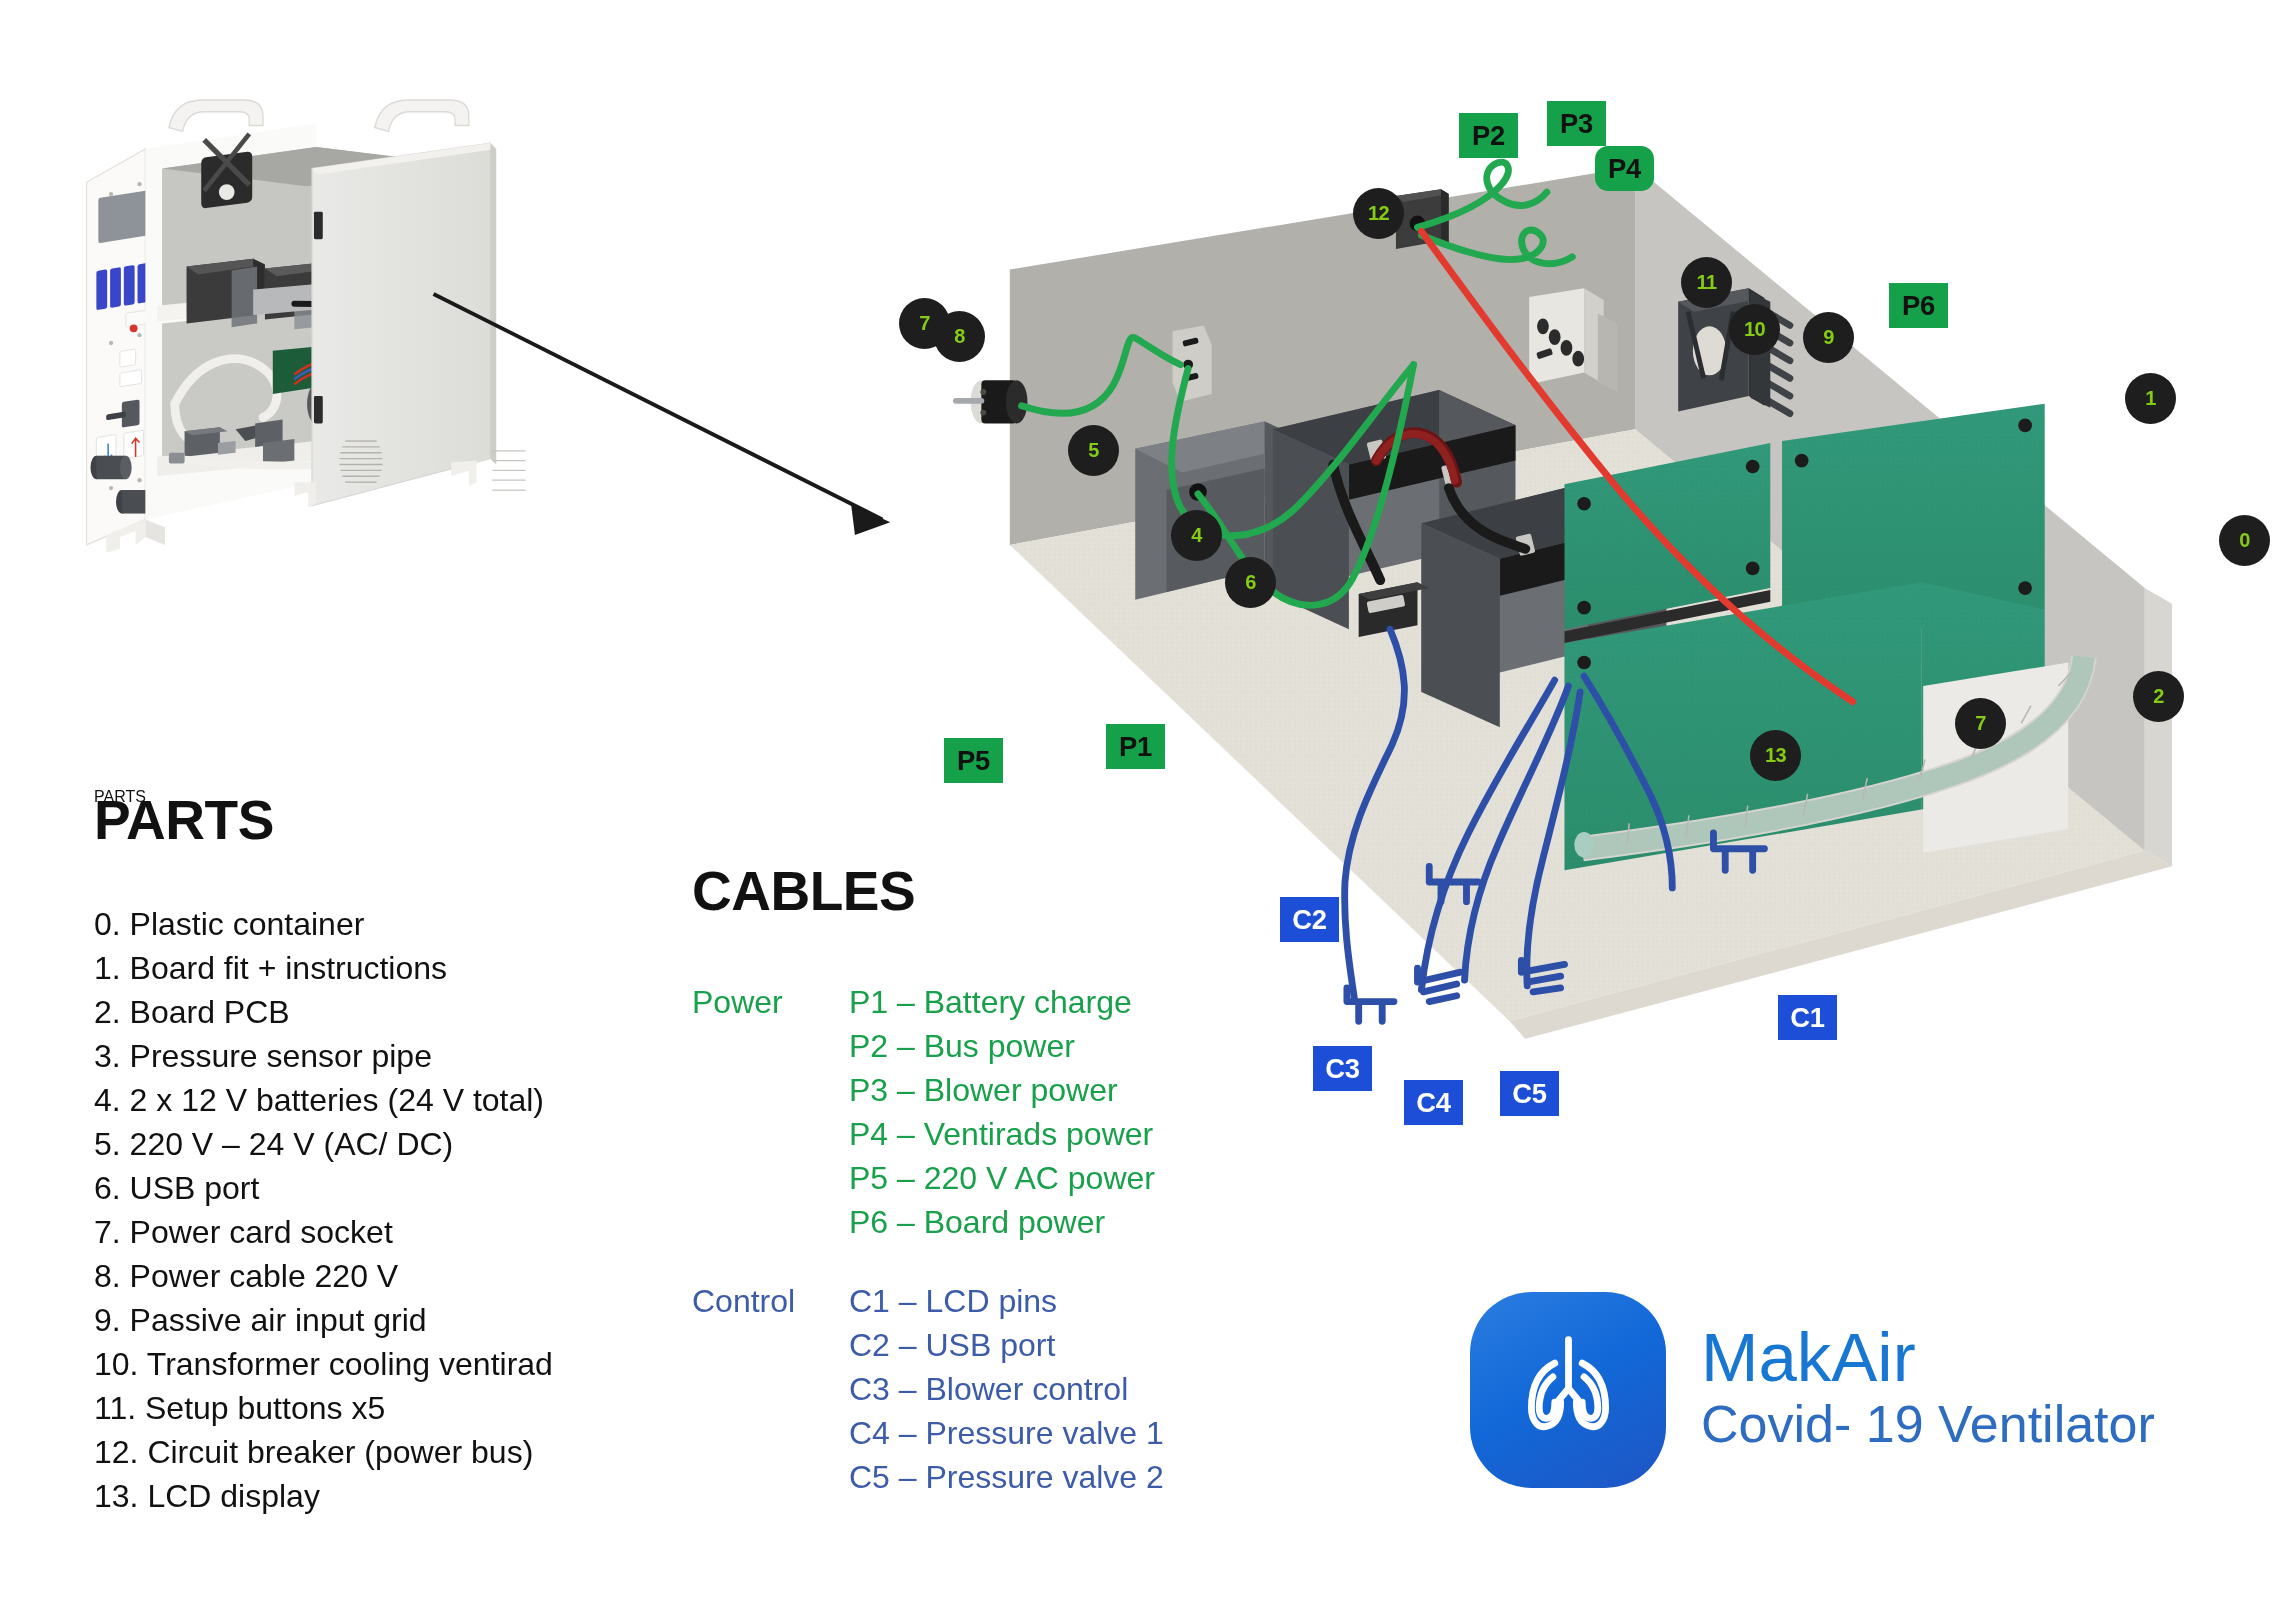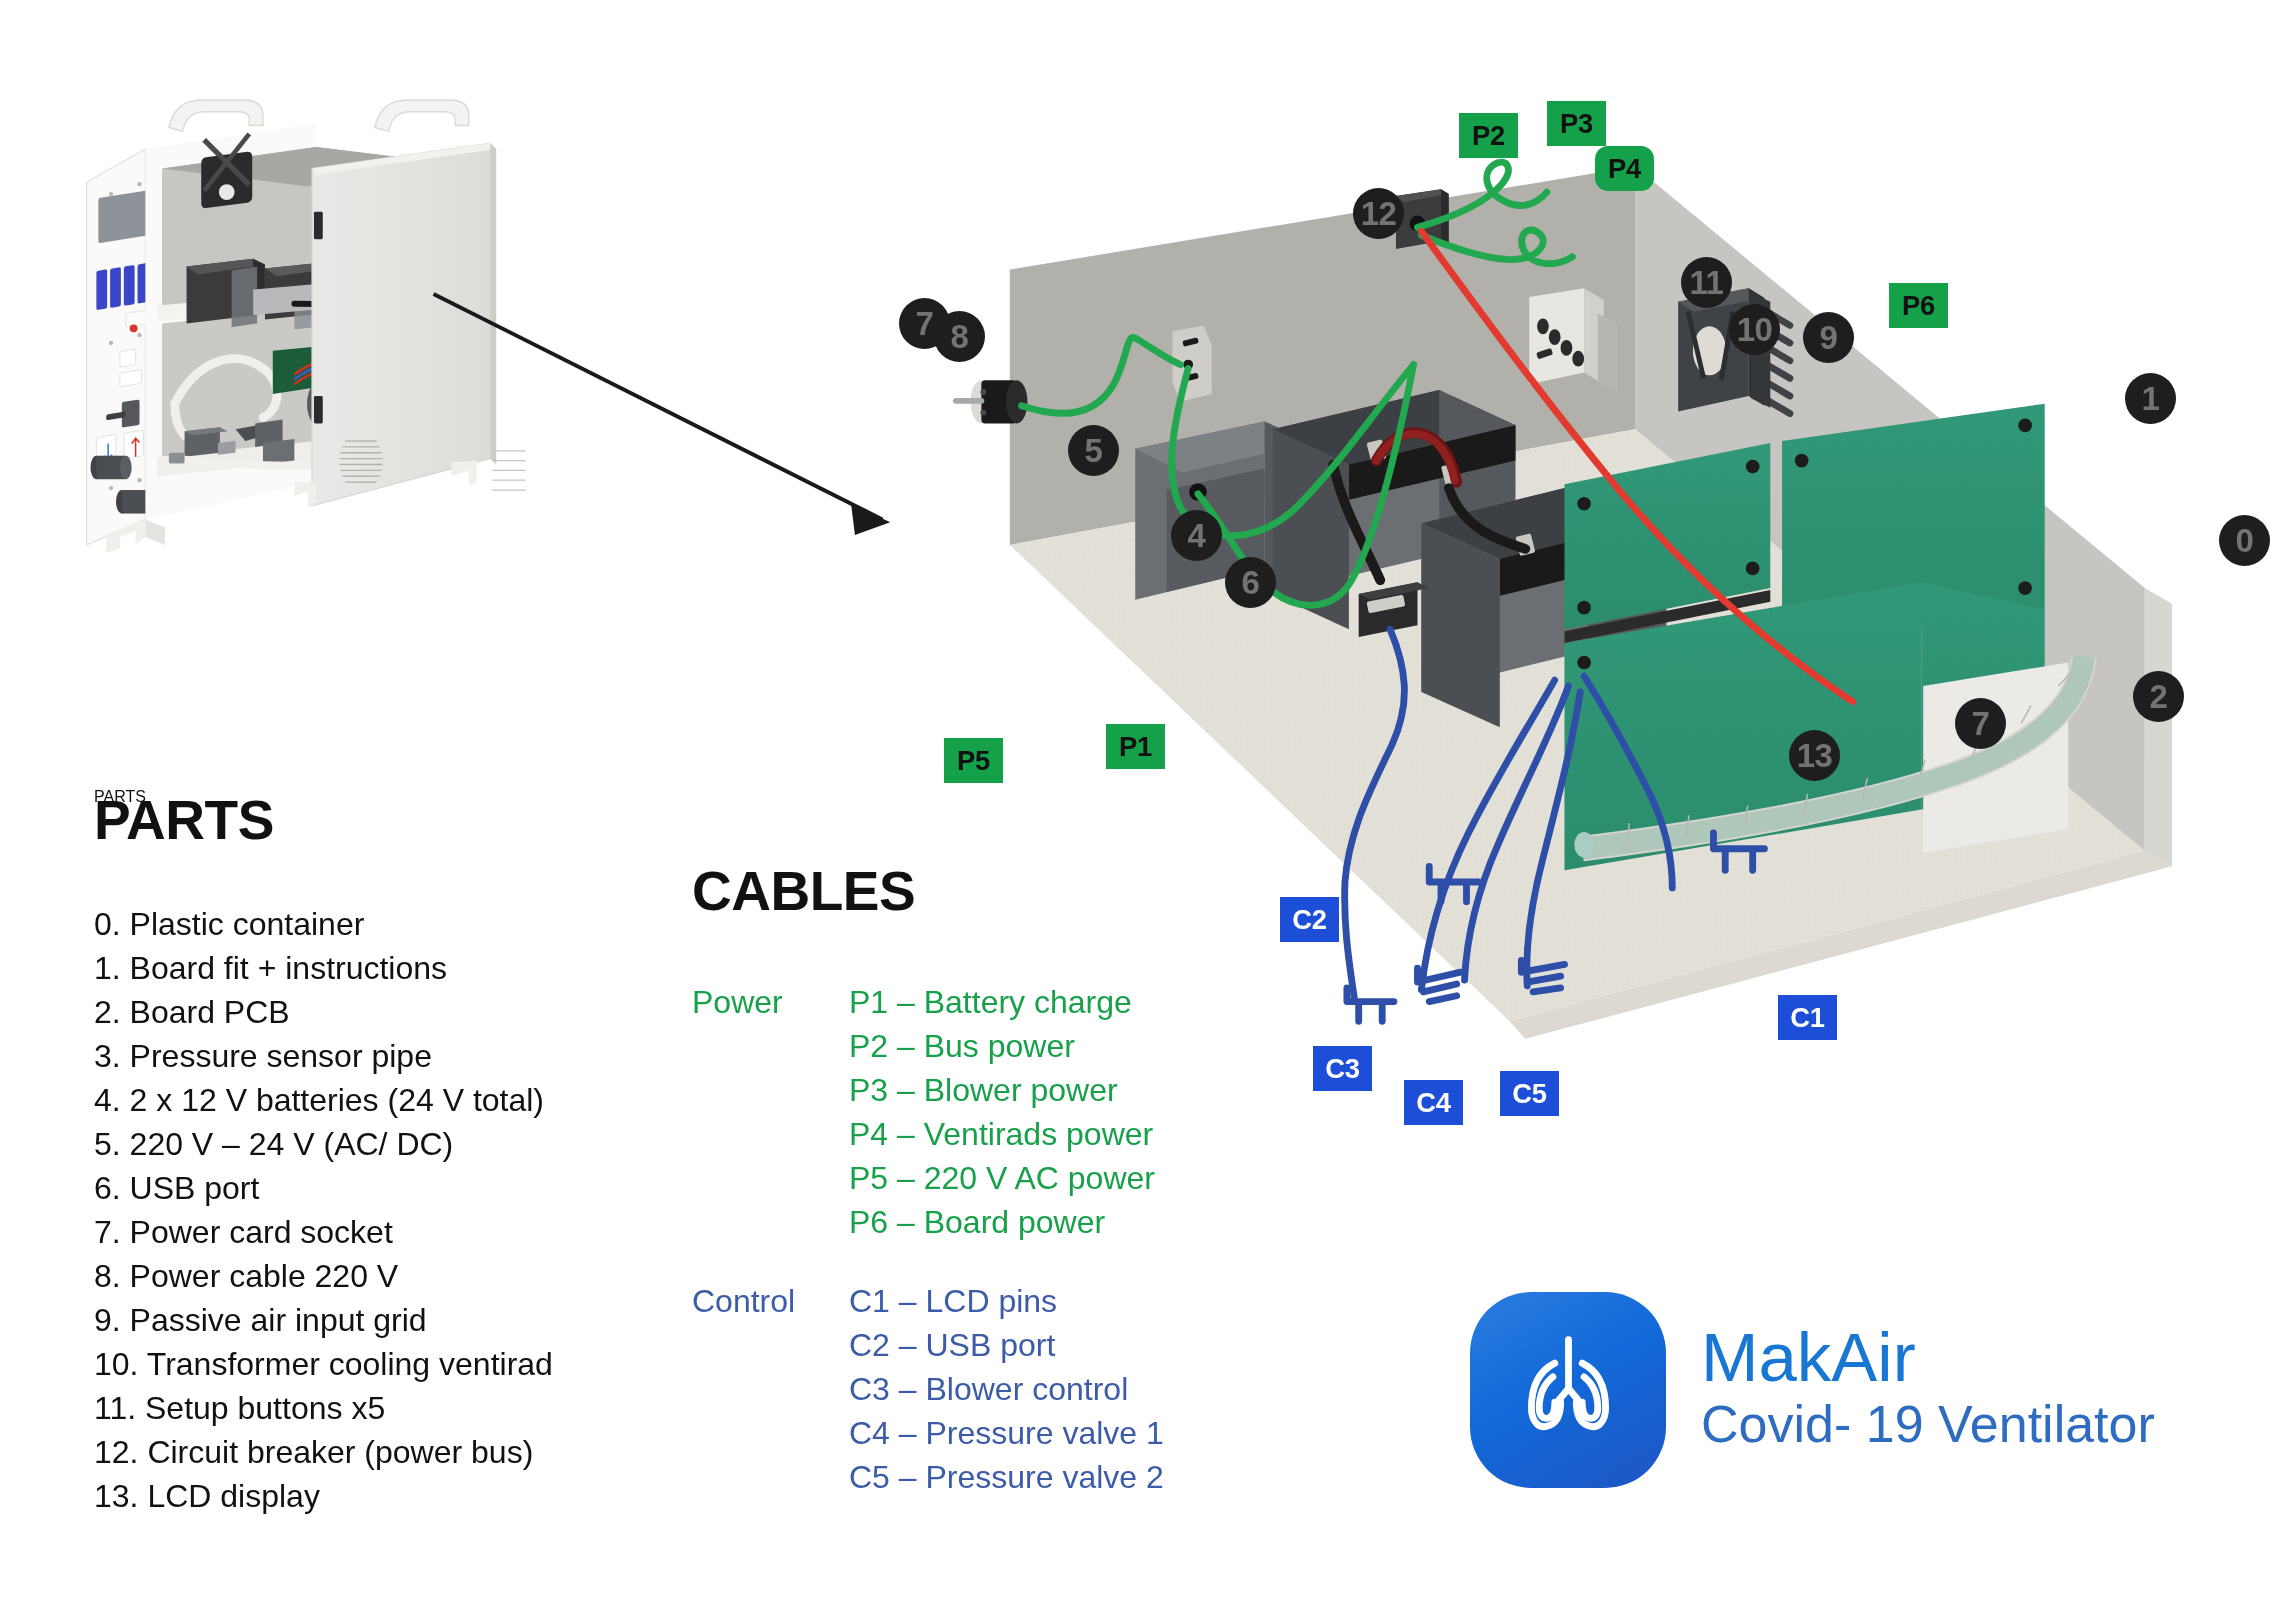--- a/index.html
+++ b/index.html
@@ -10,23 +10,23 @@
 
   
   .section-title{font-size:55px;font-weight:700;letter-spacing:-0.5px;color:#111;}
   .list-line{font-size:32px;line-height:44px;color:#111;white-space:nowrap;}
   .cable-group-label{font-size:32px;line-height:44px;white-space:nowrap;}
   .cable-line{font-size:32px;line-height:44px;white-space:nowrap;}
   .power-color{color:#18a04b;}
   .control-color{color:#3c5ba8;}
 
   
-  .badge-num{width:51px;height:51px;border-radius:50%;background:#1e1e1e;color:#737373;
+  .badge-num{width:51px;height:51px;border-radius:50%;background:#1e1e1e;color:#84cc16;
              display:flex;align-items:center;justify-content:center;
-             font-size:33px;font-weight:700;letter-spacing:-0.5px;}
+             font-size:20px;font-weight:700;letter-spacing:-0.5px;}
   .badge-sq{min-width:45px;height:45px;padding:0 6.9px;display:flex;align-items:center;
             justify-content:center;font-size:27.4px;font-weight:700;letter-spacing:-0.3px;}
   .badge-p{background:#15a04a;color:#111;}
   .badge-c{background:#1d4ed8;color:#fff;}
 
   
   svg.layer{position:absolute;left:0;top:0;width:2293px;height:1621px;overflow:visible;}
 
   
   .logo-wrap{display:flex;align-items:center;gap:35px;}
@@ -473,21 +473,21 @@
       <div class="abs badge-num" style="left: 1729px; top: 304px;">10</div>
       <div class="abs badge-num" style="left: 1803px; top: 312px;">9</div>
       <div class="abs badge-num" style="left: 934px; top: 311px;">8</div>
       <div class="abs badge-num" style="left: 2125px; top: 373px;">1</div>
       <div class="abs badge-num" style="left: 1068px; top: 425px;">5</div>
       <div class="abs badge-num" style="left: 2219px; top: 515px;">0</div>
       <div class="abs badge-num" style="left: 1171px; top: 510px;">4</div>
       <div class="abs badge-num" style="left: 1225px; top: 557px;">6</div>
       <div class="abs badge-num" style="left: 2133px; top: 671px;">2</div>
       <div class="abs badge-num" style="left: 1955px; top: 698px;">7</div>
-      <div class="abs badge-num" style="left: 1789px; top: 730px;">13</div>
+      <div class="abs badge-num" style="left: 1750px; top: 730px;">13</div>
       <div class="abs badge-sq badge-p" style="left: 1459px; top: 113px;">P2</div>
       <div class="abs badge-sq badge-p" style="left: 1547px; top: 101px;">P3</div>
       <div class="abs badge-sq badge-p" style="left: 1595px; top: 146px; border-radius: 13px;">P4</div>
       <div class="abs badge-sq badge-p" style="left: 1881px; top: 283px; margin-left: 8px;">P6</div>
       <div class="abs badge-sq badge-p" style="left: 944px; top: 738px;">P5</div>
       <div class="abs badge-sq badge-p" style="left: 1106px; top: 724px;">P1</div>
       <div class="abs badge-sq badge-c" style="left: 1280px; top: 897px;">C2</div>
       <div class="abs badge-sq badge-c" style="left: 1313px; top: 1046px;">C3</div>
       <div class="abs badge-sq badge-c" style="left: 1404px; top: 1080px;">C4</div>
       <div class="abs badge-sq badge-c" style="left: 1500px; top: 1071px;">C5</div>

